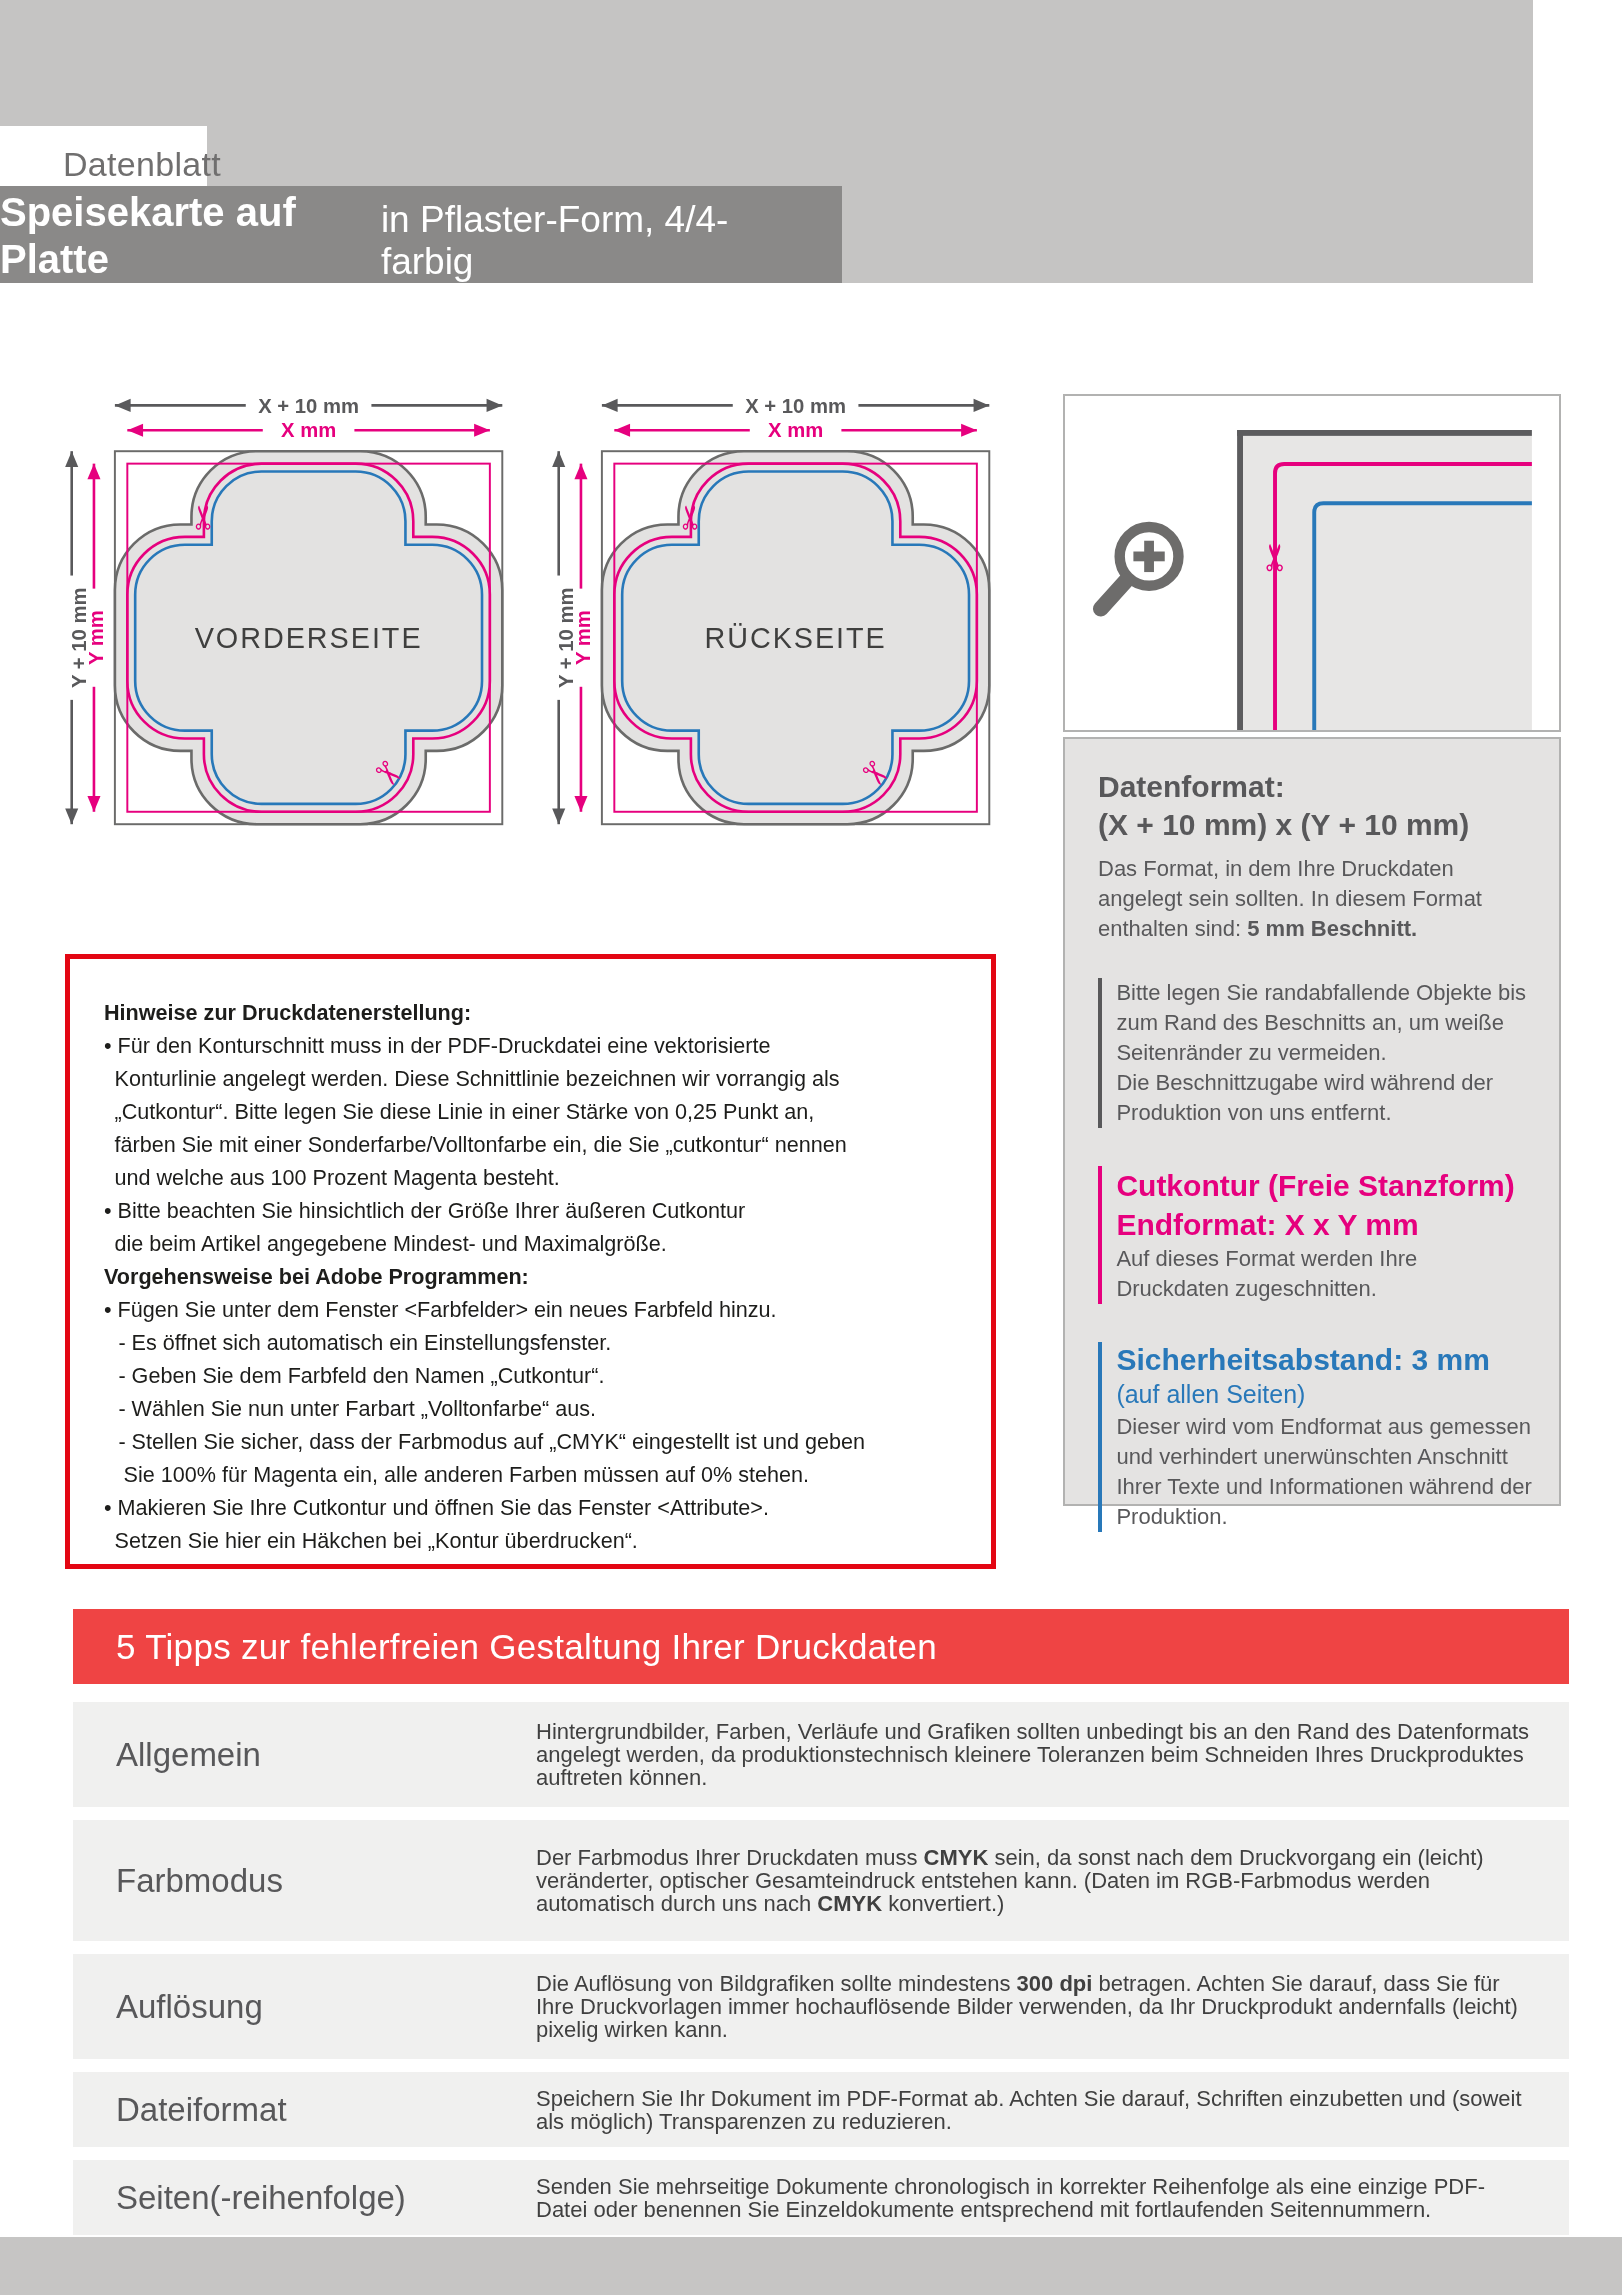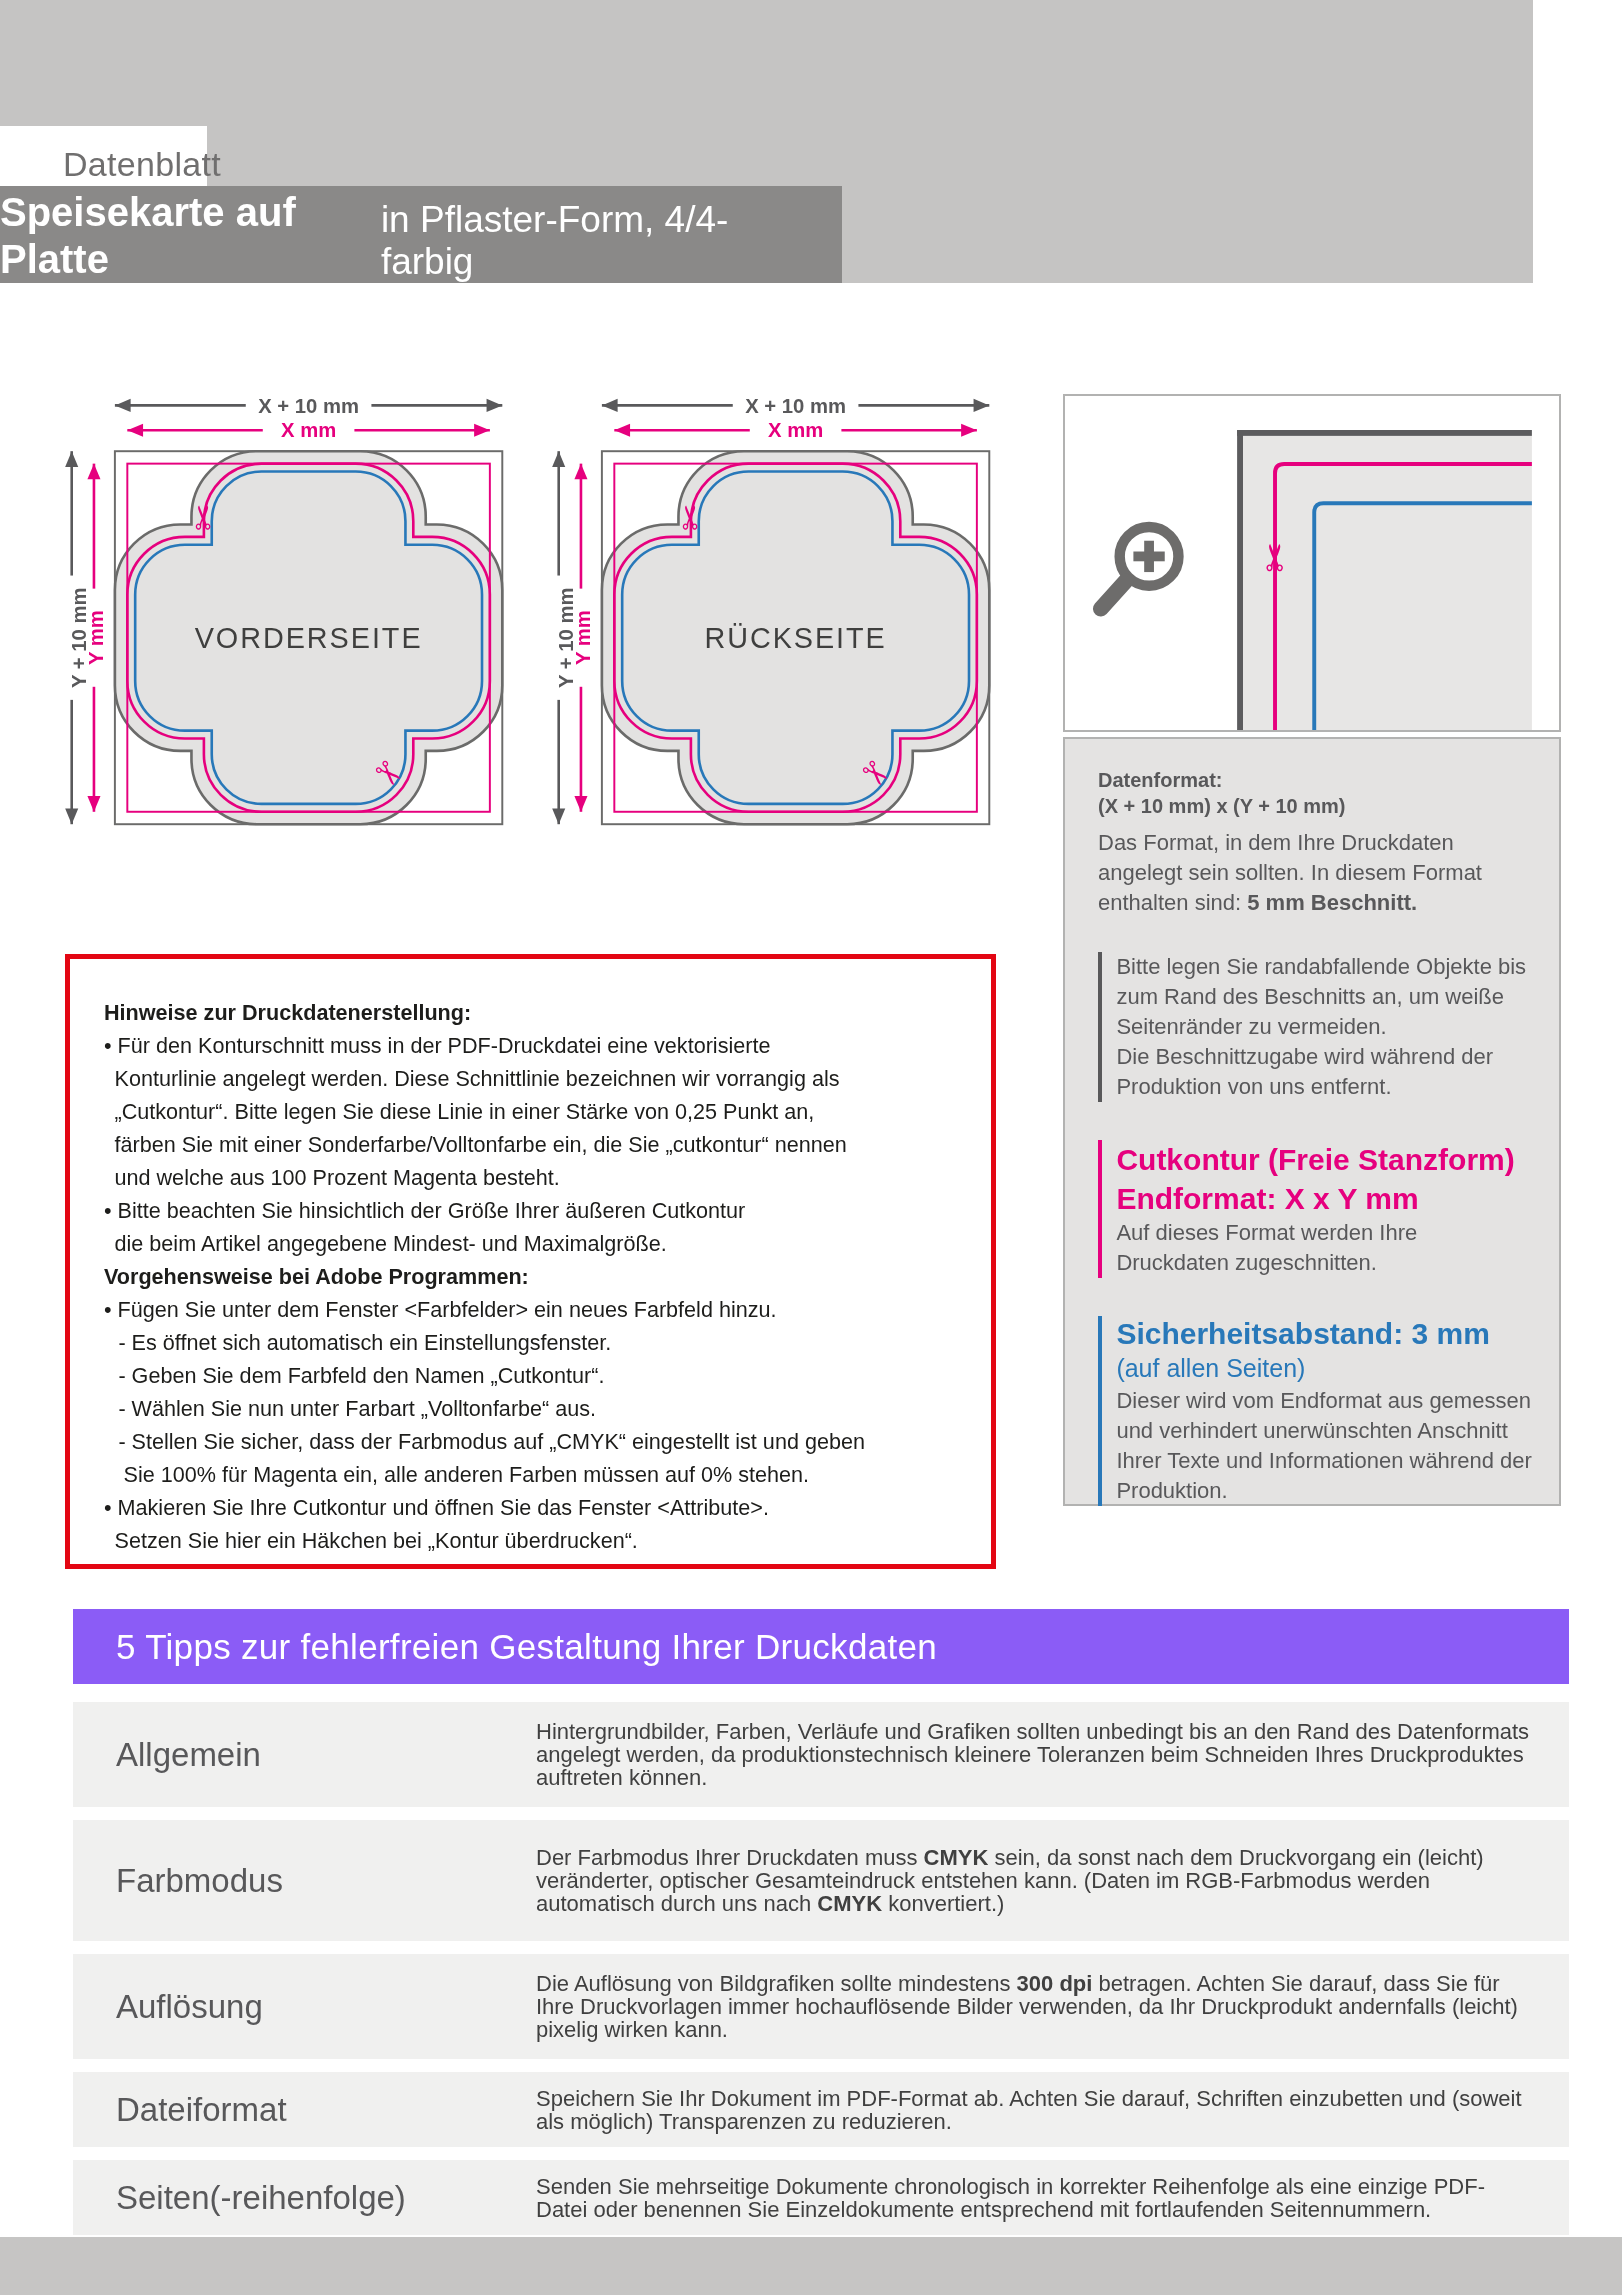--- a/index.html
+++ b/index.html
@@ -25,41 +25,41 @@
   svg text { font-family:"Liberation Sans", sans-serif; }
   .dim-label { font-size:31px; font-weight:bold; fill:#59595b; }
   .dim-label-m { font-size:31px; font-weight:bold; fill:#e6007e; }
   .side-label { font-size:44px; fill:#3f3f3e; letter-spacing:3px; }
 
   
   .zoom-box { left:1063px; top:394px; width:498px; height:338px; background:#ffffff;
     border:2.6px solid #b2b2b1; }
   .info-panel { left:1063px; top:737px; width:498px; height:769px; background:#e4e3e2;
     border:2px solid #b2b2b1; padding:29px 26px 0 33px; }
-  .info-panel .h { font-size:20px; font-weight:bold; color:#58585a; line-height:1.28; }
+  .info-panel .h { font-size:30px; font-weight:bold; color:#58585a; line-height:1.28; }
   .info-panel p { font-size:22px; line-height:30px; color:#58585a; }
   .bar-block { border-left:4.6px solid #58585a; padding-left:14.4px; margin-top:34px; }
   .bar-block.magenta { border-left-color:#e6007e; margin-top:38px; }
   .bar-block.blue { border-left-color:#2878b9; margin-top:38px; }
   .h-magenta { font-size:30px; font-weight:bold; color:#e6007e; line-height:1.3; }
   .h-blue { font-size:30px; font-weight:bold; color:#2878b9; line-height:1.2; }
   .sub-blue { font-size:25px; color:#2878b9; line-height:1.35; }
   .mt14 { margin-top:9.2px; }
 
   
   .notes-box { left:65px; top:954px; width:931px; height:615px; background:#ffffff;
     border:5.2px solid #e30613; padding:37px 26px 0 34px; color:#1d1d1b; }
   .nb-line { font-size:21.6px; line-height:33px; white-space:pre-wrap; }
   .nb-h { font-weight:bold; }
   .nb-i { padding-left:10.5px; }
   .nb-i2 { padding-left:14.4px; }
   .nb-i2b { padding-left:19.6px; }
 
   
-  .tips-band { left:73px; top:1609px; width:1496px; height:75px; background:#8b5cf6;
+  .tips-band { left:73px; top:1609px; width:1496px; height:75px; background:#ef4444;
     display:flex; align-items:center; padding-left:43px; }
   .tips-band span { color:#ffffff; font-size:35px; font-weight:normal; letter-spacing:0.3px; }
   .tips-rows { left:73px; top:1702px; width:1496px; display:flex; flex-direction:column; gap:13px; }
   .tip-row { background:#f0f0ef; display:flex; align-items:center; }
   .tip-row .lbl { width:463px; padding-left:43px; font-size:33px; color:#58585a; flex-shrink:0; }
   .tip-row .txt { flex:1; padding-right:39px; font-size:22px; line-height:23px; color:#404040; }
   .tip-row .txt b { font-weight:bold; }
   .rh1 { min-height:105px; } .rh2 { min-height:121px; } .rh3 { min-height:105px; }
   .rh4 { min-height:75px; } .rh5 { min-height:75px; }
 

